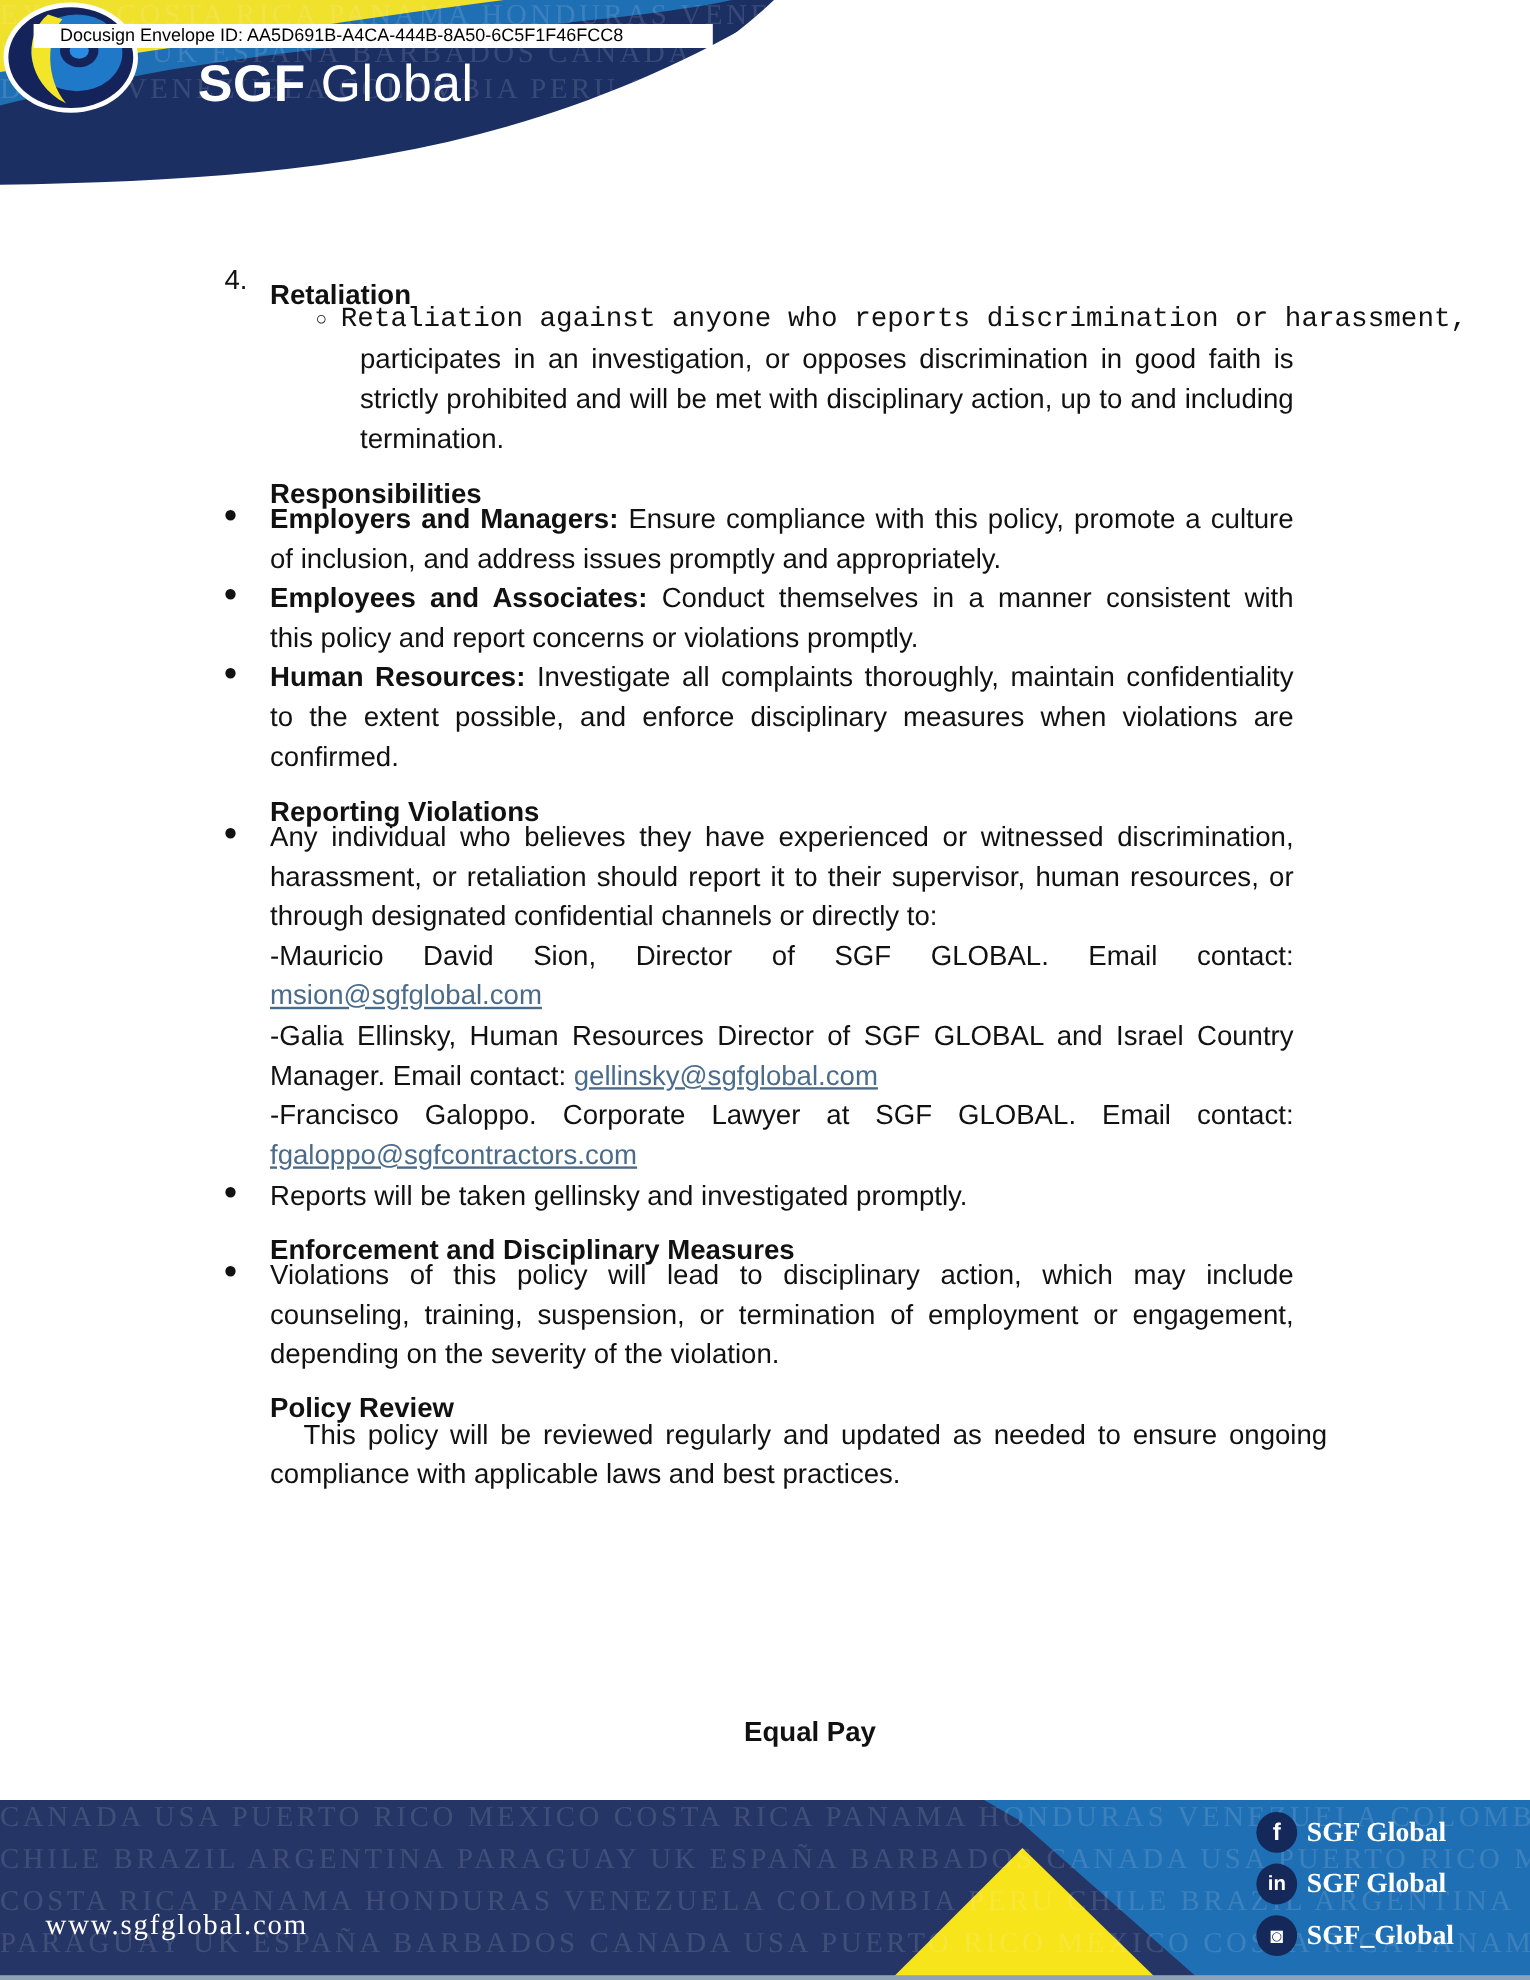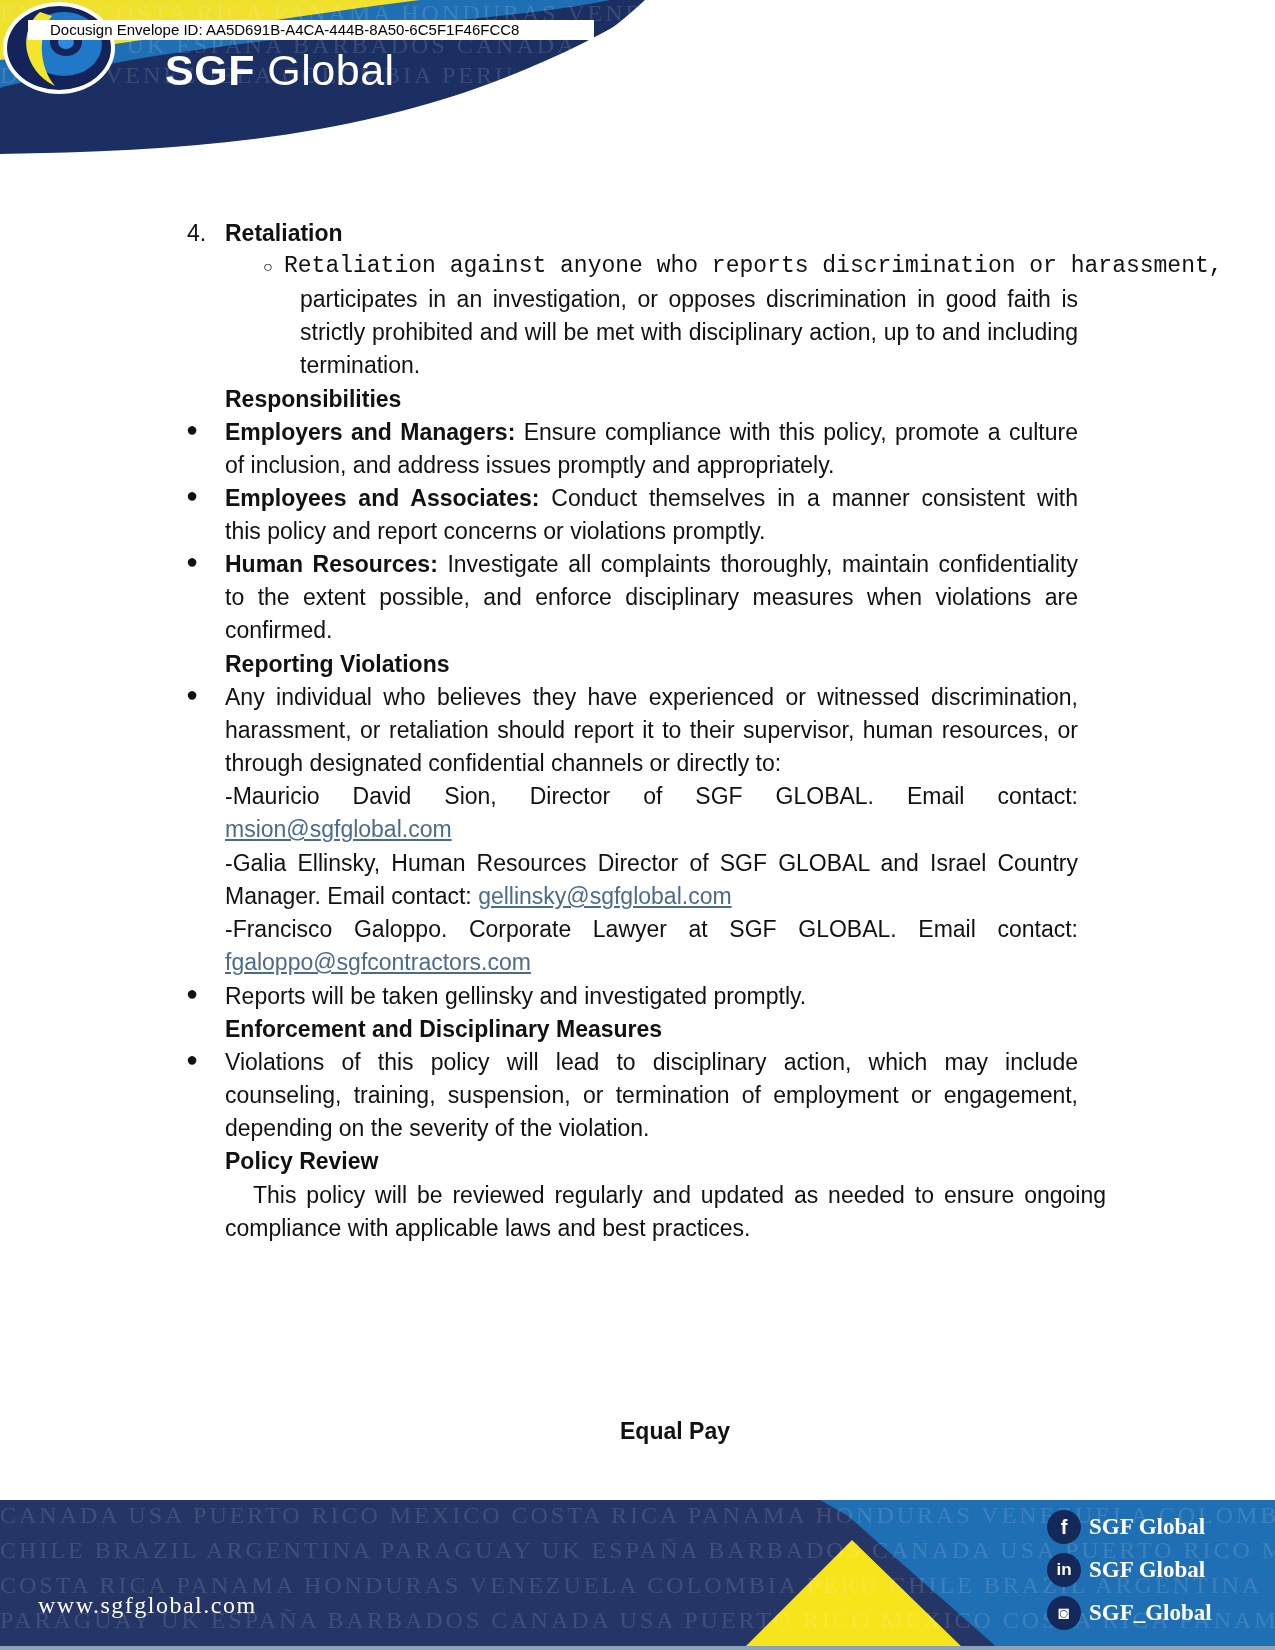--- a/index.html
+++ b/index.html
@@ -14,21 +14,21 @@
   .envelope { position: absolute; left: 28px; top: 20px; width: 566px; height: 20px; background: #fff;
               font-size: 15px; line-height: 20px; padding-left: 22px; color: #000; box-sizing: border-box; }
   .brand { position: absolute; left: 165px; top: 46px; font-size: 43px; color: #fff; letter-spacing: 0.5px; }
   .brand b { font-weight: bold; }
   .logo { position: absolute; left: 26px; top: 32px; width: 118px; height: 96px; }
 
   
   .content { position: absolute; left: 0; top: 0; width: 1275px; }
   .line { position: absolute; font-size: 23px; line-height: 33px; white-space: nowrap; }
   .just { text-align: justify; text-align-last: justify; width: 853px; left: 225px; }
-  .bold { font-weight: bold; }
+  .bold { font-weight: bold; margin-top: 12px; }
   .bullet { position: absolute; left: 186px; font-size: 20px; }
   .circle { position: absolute; left: 263px; font-size: 16px; }
   .link { color: #4a6b8a; text-decoration: underline; }
 
   
   .footer { position: absolute; left: 0; top: 1500px; width: 1275px; height: 150px; overflow: hidden; }
   .footer svg { position: absolute; left: 0; top: 0; }
   .ft-watermark { position: absolute; left: 0; font-family: "Liberation Serif", serif; font-size: 24px;
                   letter-spacing: 3px; color: rgba(255,255,255,0.13); white-space: nowrap; }
   .website { position: absolute; left: 38px; top: 92px; font-family: "Liberation Serif", serif; font-size: 24px;

